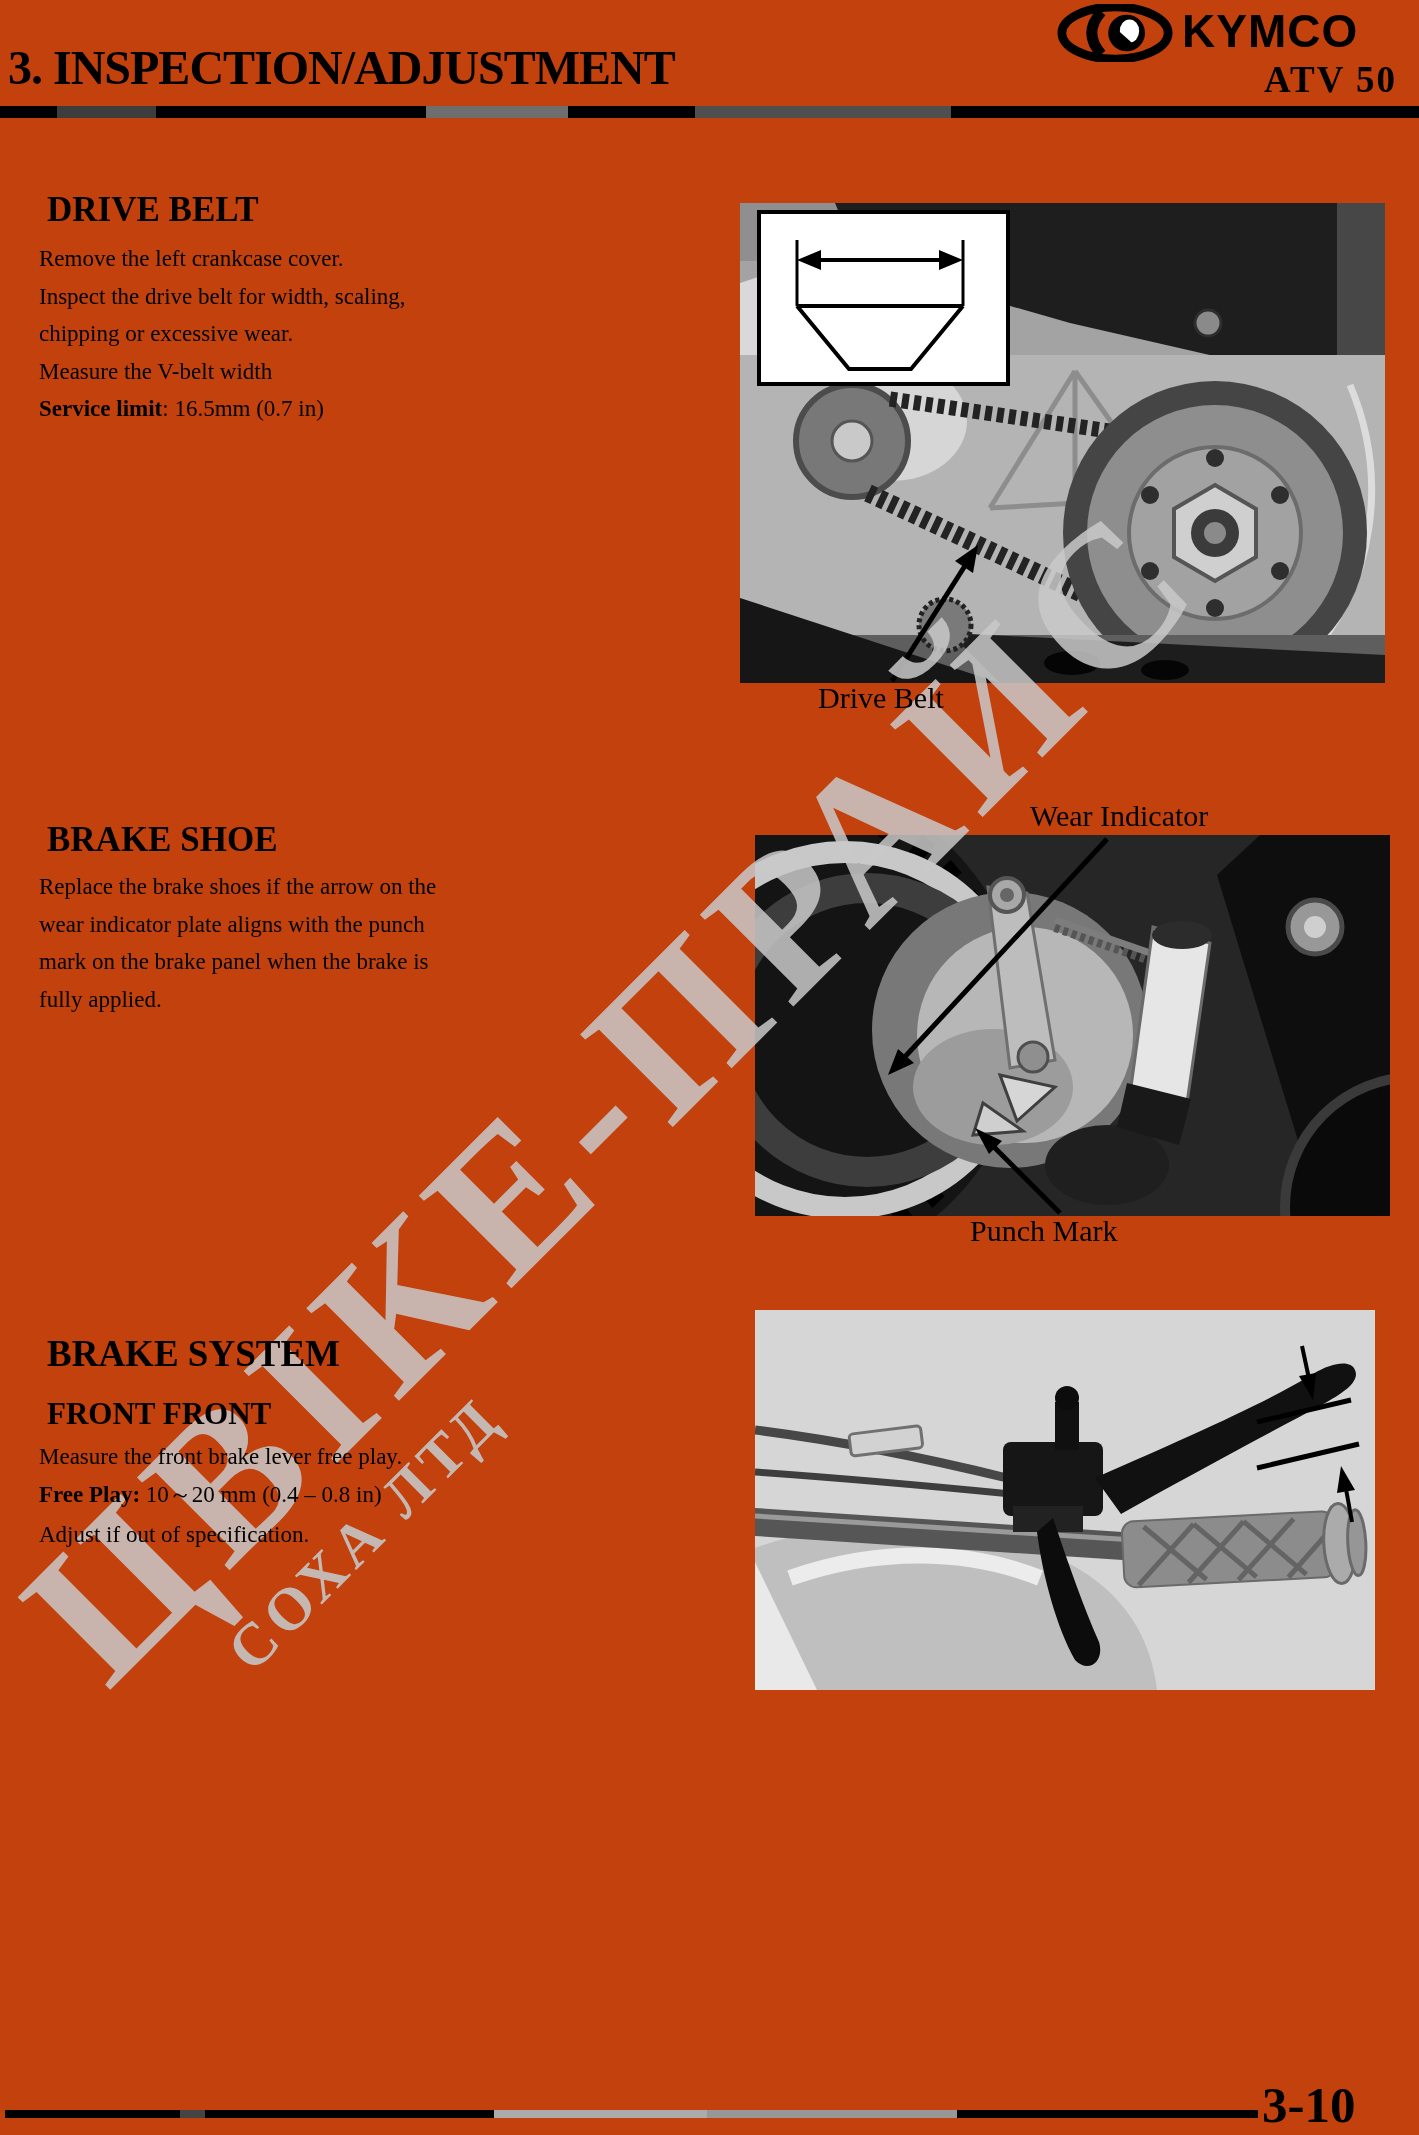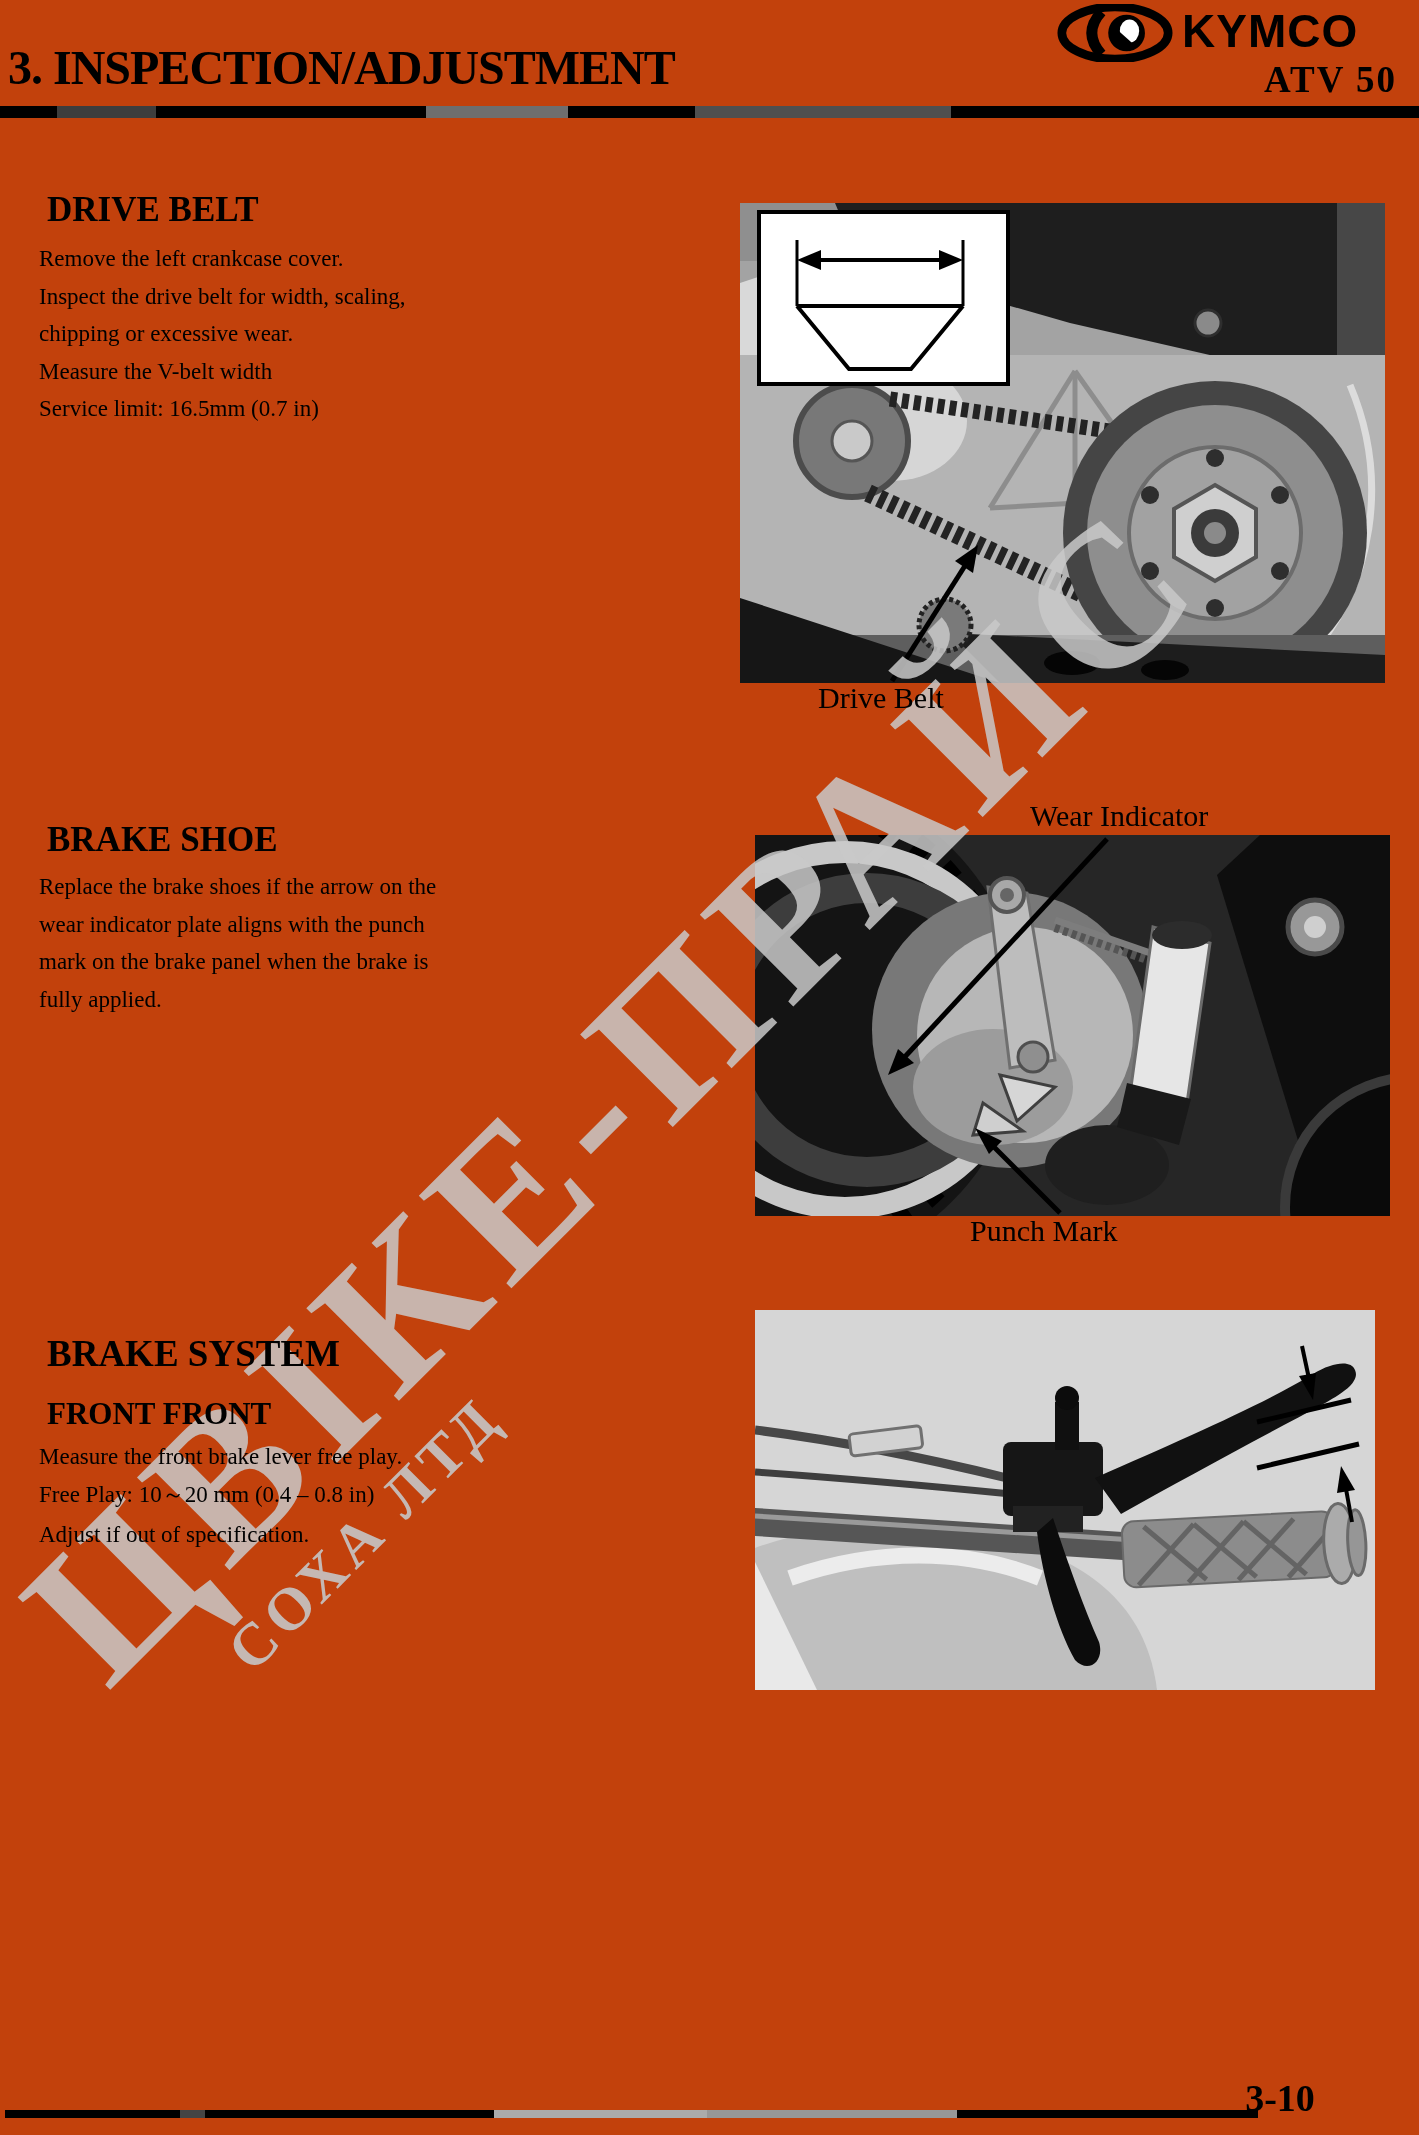--- a/index.html
+++ b/index.html
@@ -13,36 +13,36 @@
   .brand{position:absolute;left:1056px;top:4px;display:flex;align-items:flex-start;gap:8px;z-index:3;}
   .brand-text{font-family:"Liberation Sans",sans-serif;font-weight:800;font-size:46px;letter-spacing:1px;transform:scaleY(1.02);}
   .model{position:absolute;right:22px;top:58px;font-size:37px;font-weight:bold;letter-spacing:2px;z-index:3;text-align:center;}
   .header-rule{position:absolute;left:0;top:106px;width:1419px;height:12px;z-index:3;
     background:linear-gradient(90deg,#000 0 4%,#3d3d3d 4% 11%,#000 11% 30%,#6e6e6e 30% 40%,#000 40% 49%,#4f4f4f 49% 67%,#000 67% 78%,#000 78% 100%);}
   
   .h2{position:absolute;left:47px;font-size:35px;font-weight:bold;white-space:nowrap;z-index:3;}
   .h2.big{font-size:37px;}
   .h3{position:absolute;left:47px;font-size:31px;font-weight:bold;white-space:nowrap;z-index:3;}
   .body{position:absolute;left:39px;font-size:23px;line-height:37.5px;white-space:nowrap;z-index:3;}
-  .body b{font-weight:normal;}
+  .body b{font-weight:bold;}
   
   .photo{position:absolute;overflow:hidden;z-index:1;}
   .photo svg{display:block;}
   .inset{position:absolute;left:17px;top:7px;width:245px;height:168px;background:#fff;border:4px solid #000;z-index:2;}
   .caption{position:absolute;font-size:30px;white-space:nowrap;z-index:3;}
   
   .wm{position:absolute;font-weight:bold;white-space:nowrap;z-index:2;pointer-events:none;}
   .wm-big{left:60px;top:1545px;font-size:200px;line-height:200px;letter-spacing:14px;
     color:rgba(201,201,201,0.85);transform:rotate(-45deg);transform-origin:0 100px;}
   .wm-small{left:238px;top:1628px;font-size:60px;line-height:64px;letter-spacing:6px;
     color:rgba(197,197,197,0.9);transform:rotate(-45deg);transform-origin:0 32px;}
   
   .footer-rule{position:absolute;left:5px;top:2110px;width:1253px;height:8px;z-index:3;
     background:linear-gradient(90deg,#000 0 14%,#444 14% 16%,#000 16% 39%,#ababab 39% 56%,#979797 56% 76%,#000 76% 100%);}
-  .page-num{position:absolute;left:1210px;top:2076px;width:140px;text-align:center;font-size:38px;font-weight:bold;z-index:3;}
+  .page-num{position:absolute;left:1262px;top:2076px;width:140px;text-align:left;font-size:51px;font-weight:bold;z-index:3;}
 </style>
 </head>
 <body>
 
 <div class="page">
 
   <div class="chapter-title">3. INSPECTION/ADJUSTMENT</div>
 
   <div class="brand">
     <span>

